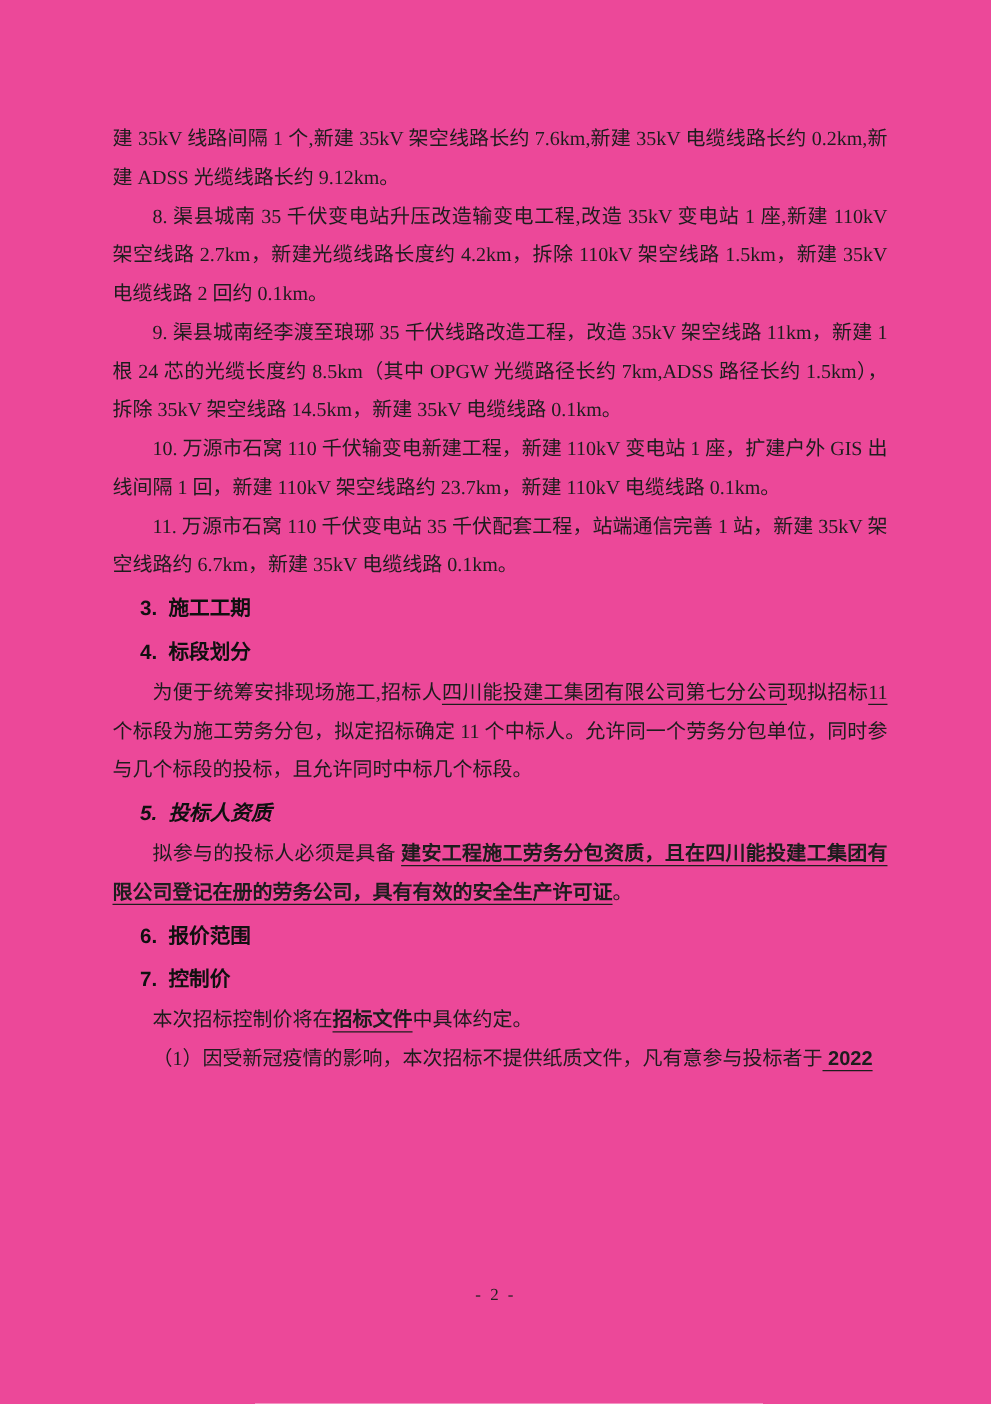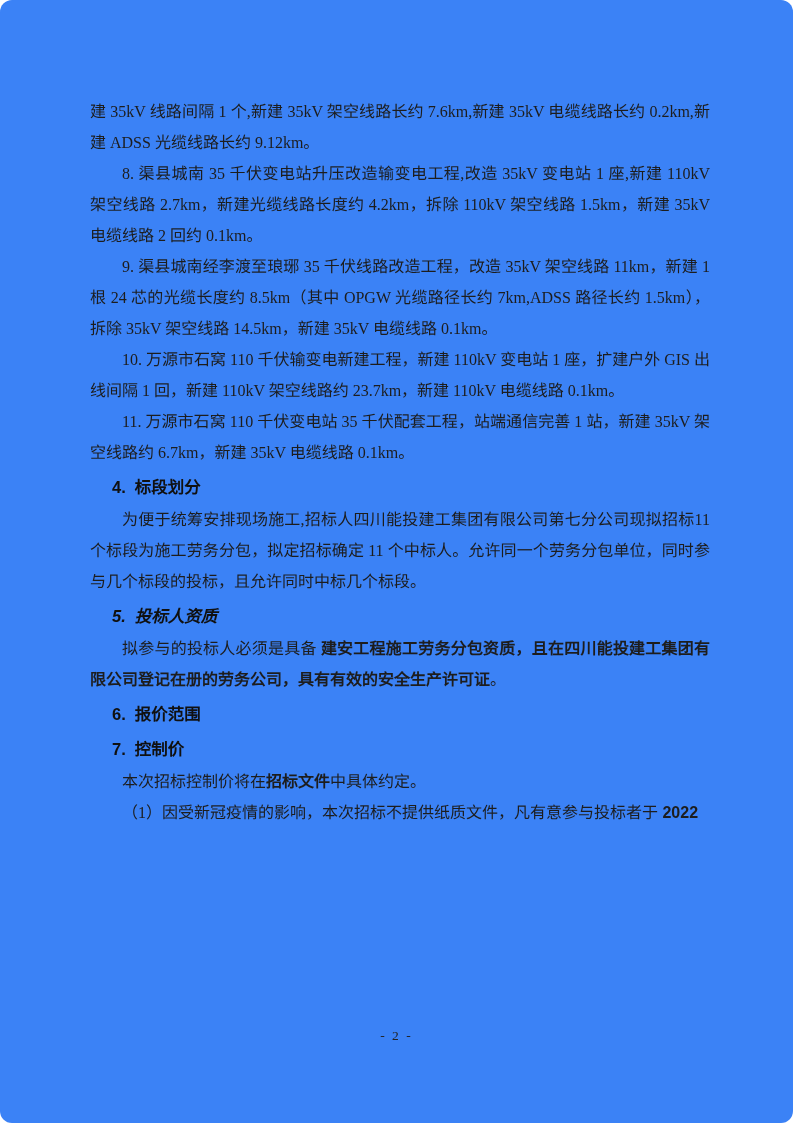--- a/index.html
+++ b/index.html
@@ -5,24 +5,23 @@
 <style>
   html, body {
     margin: 0;
     padding: 0;
     background: #ffffff;
   }
   .page {
     position: relative;
     width: 793px;
     height: 1123px;
-    background: #3b82f6;
+    background: #ec4899;
     overflow: hidden;
     font-family: "Liberation Serif", "DejaVu Serif", serif;
-    border-radius: 12px;
   }
   .doc-body {
     position: absolute;
     left: 90px;
     top: 96px;
     width: 620px;
   }
   .para {
     margin: 0;
     font-size: 16px;
@@ -48,20 +47,21 @@
     font-style: italic;
   }
   .h-title {
     margin-left: 9px;
   }
   .b {
     font-family: "Liberation Sans", "DejaVu Sans", sans-serif;
     font-weight: 700;
   }
   .u {
+    text-decoration: underline;
     text-decoration-thickness: 1px;
     text-underline-offset: 3.5px;
   }
   .page-number {
     position: absolute;
     left: 0;
     width: 100%;
     top: 1028px;
     text-align: center;
     font-size: 13.5px;
@@ -72,20 +72,21 @@
 </head>
 <body>
 
 <div class="page">
   <div class="doc-body">
       <p class="para no-indent"><span class="">建 35kV 线路间隔 1 个,新建 35kV 架空线路长约 7.6km,新建 35kV 电缆线路长约 0.2km,新建 ADSS 光缆线路长约 9.12km。</span></p>
       <p class="para"><span class="">8. 渠县城南 35 千伏变电站升压改造输变电工程,改造 35kV 变电站 1 座,新建 110kV 架空线路 2.7km，新建光缆线路长度约 4.2km，拆除 110kV 架空线路 1.5km，新建 35kV 电缆线路 2 回约 0.1km。</span></p>
       <p class="para"><span class="">9. 渠县城南经李渡至琅琊 35 千伏线路改造工程，改造 35kV 架空线路 11km，新建 1 根 24 芯的光缆长度约 8.5km（其中 OPGW 光缆路径长约 7km,ADSS 路径长约 1.5km），拆除 35kV 架空线路 14.5km，新建 35kV 电缆线路 0.1km。</span></p>
       <p class="para"><span class="">10. 万源市石窝 110 千伏输变电新建工程，新建 110kV 变电站 1 座，扩建户外 GIS 出线间隔 1 回，新建 110kV 架空线路约 23.7km，新建 110kV 电缆线路 0.1km。</span></p>
       <p class="para"><span class="">11. 万源市石窝 110 千伏变电站 35 千伏配套工程，站端通信完善 1 站，新建 35kV 架空线路约 6.7km，新建 35kV 电缆线路 0.1km。</span></p>
+      <h3 class="heading"><span class="h-num">3.</span><span class="h-title">施工工期</span></h3>
       <h3 class="heading"><span class="h-num">4.</span><span class="h-title">标段划分</span></h3>
       <p class="para"><span class="">为便于统筹安排现场施工,招标人</span><span class="u">四川能投建工集团有限公司第七分公司</span><span class="">现拟招标</span><span class="u">11</span><span class=""> 个标段为施工劳务分包，拟定招标确定 11 个中标人。允许同一个劳务分包单位，同时参与几个标段的投标，且允许同时中标几个标段。</span></p>
       <h3 class="heading italic"><span class="h-num">5.</span><span class="h-title">投标人资质</span></h3>
       <p class="para"><span class="">拟参与的投标人必须是具备 </span><span class="b u">建安工程施工劳务分包资质，且在四川能投建工集团有限公司登记在册的劳务公司，具有有效的安全生产许可证</span><span class="">。</span></p>
       <h3 class="heading"><span class="h-num">6.</span><span class="h-title">报价范围</span></h3>
       <h3 class="heading"><span class="h-num">7.</span><span class="h-title">控制价</span></h3>
       <p class="para"><span class="">本次招标控制价将在</span><span class="b u">招标文件</span><span class="">中具体约定。</span></p>
       <p class="para"><span class="">（1）因受新冠疫情的影响，本次招标不提供纸质文件，凡有意参与投标者于</span><span class="b u">&nbsp;2022</span></p>
     </div>
   <div class="page-number">- 2 -</div>

